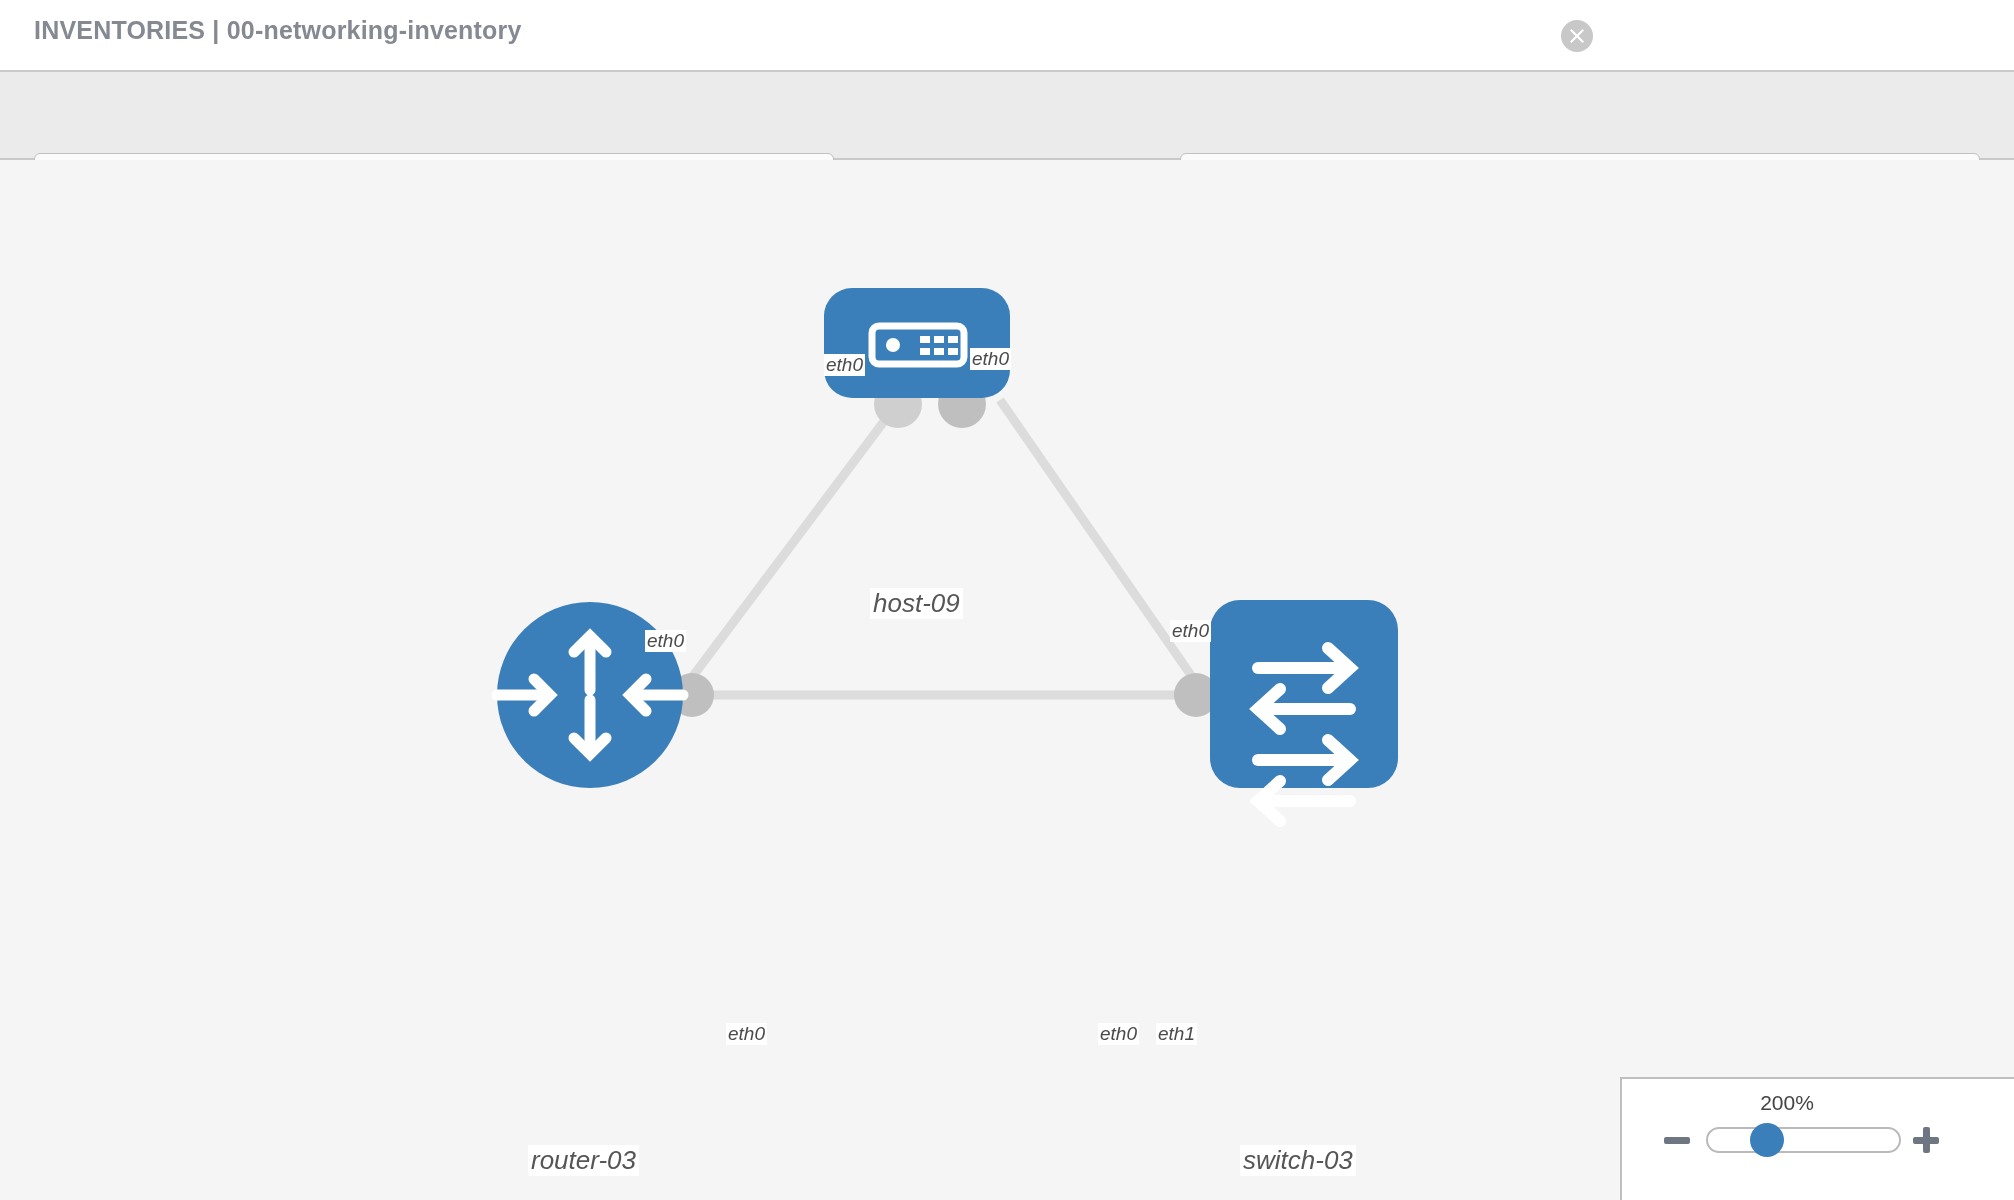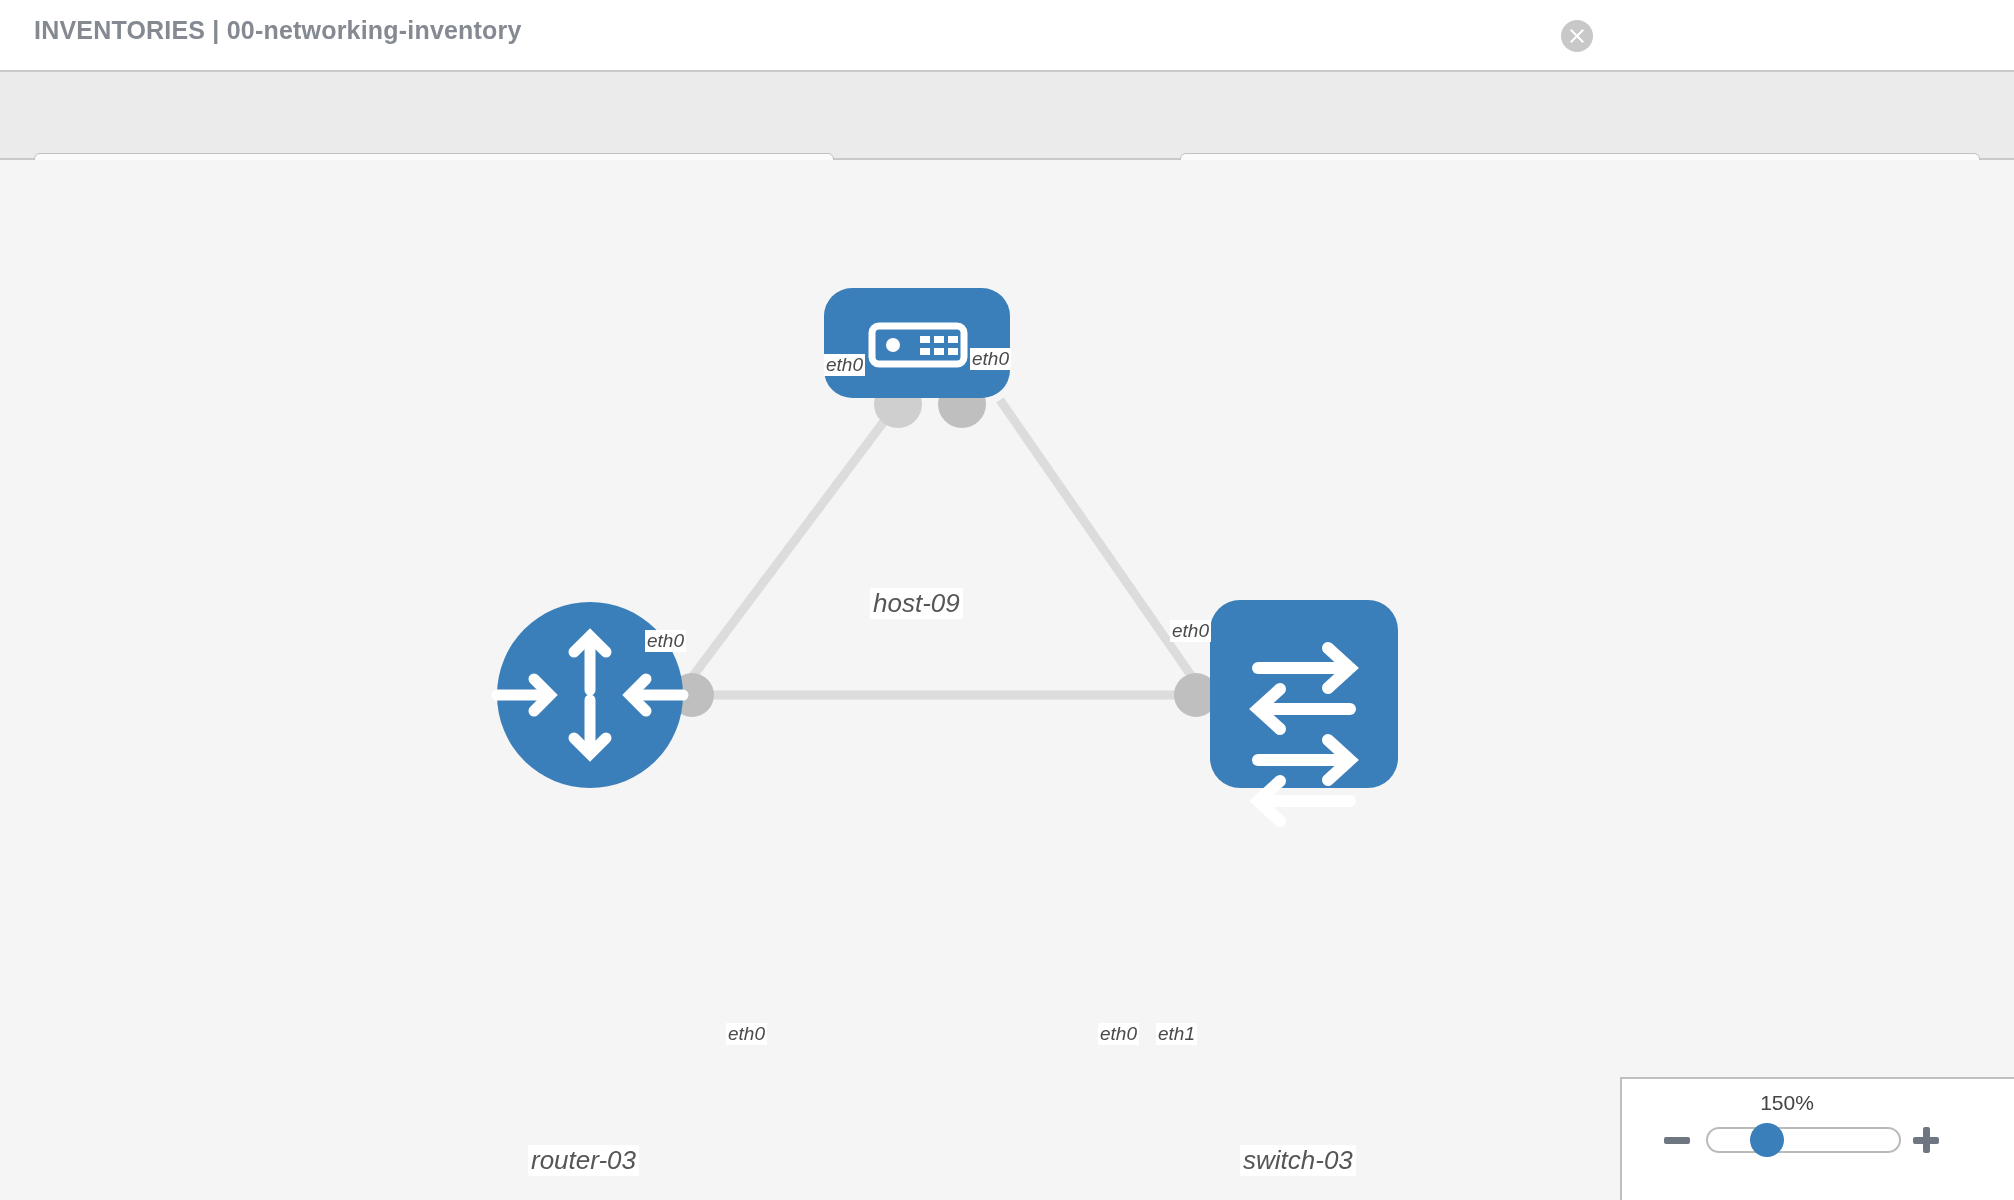--- a/index.html
+++ b/index.html
@@ -348,20 +348,20 @@
     <span class="iface-label" style="left:1098px; top:863px;">eth0</span>
     <span class="iface-label" style="left:1120px; top:863px;margin-left:36px;">eth1</span>
 
     <span class="node-label" style="left:870px; top:428px;">host-09</span>
     <span class="node-label" style="left:528px; top:985px;">router-03</span>
     <span class="node-label" style="left:1240px; top:985px;">switch-03</span>
 
   </div>
 
   <div id="zoom-panel">
-    <div id="zoom-level">150%</div>
+    <div id="zoom-level">200%</div>
     <div id="zoom-out-button"></div>
     <div id="zoom-slider-track"></div>
     <div id="zoom-slider-handle"></div>
     <div id="zoom-plus-button"></div>
   </div>
 
 </div>
 
 </body></html>

